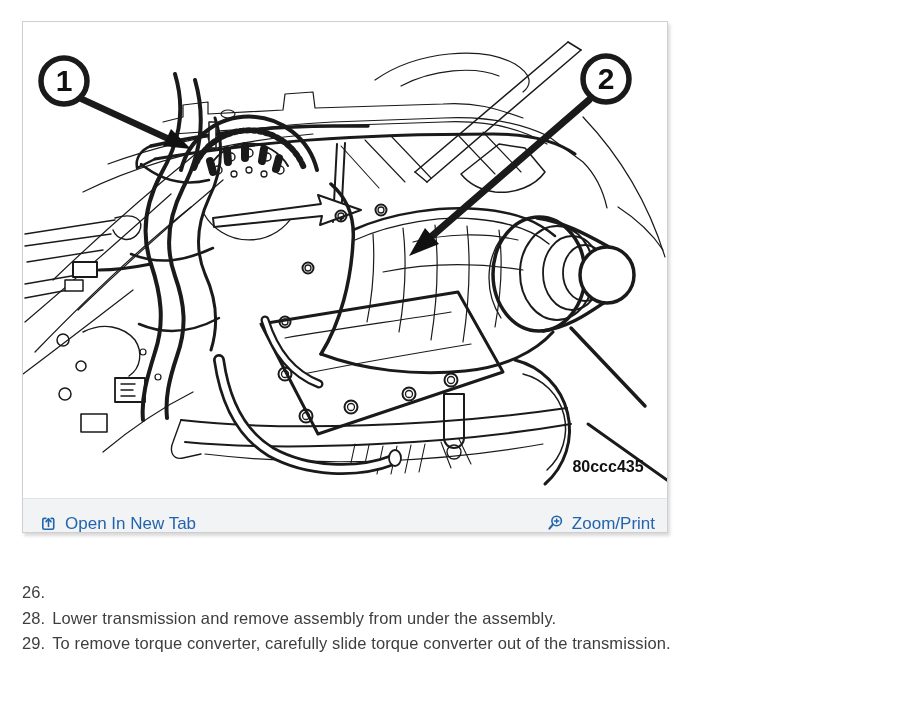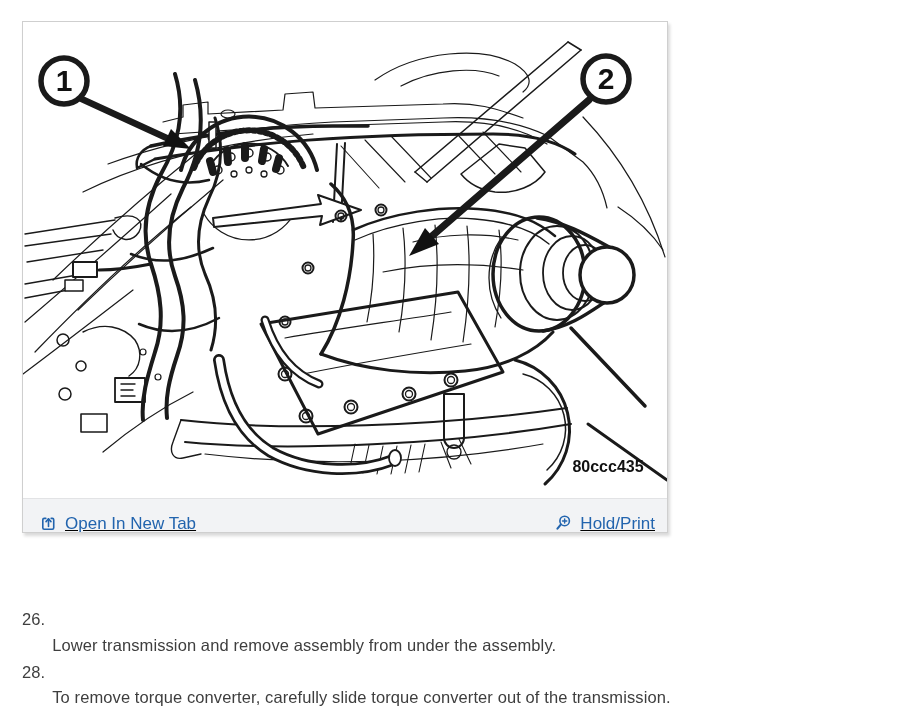--- a/index.html
+++ b/index.html
@@ -20,35 +20,35 @@
   }
   svg.lineart .fillblk{fill:#111;stroke:none;}
   svg.lineart .wht{stroke:#ffffff;}
   svg.lineart .fw{fill:#ffffff;}
   svg.lineart text{
     font-family:"Liberation Sans",sans-serif;font-weight:bold;fill:#111;stroke:none;
   }
   .figure-footer{
     height:34px;background:#f2f3f5;border-top:1px solid #e2e3e5;
     display:flex;align-items:center;justify-content:space-between;
-    padding:16px 12px 0 16px;box-sizing:border-box;text-decoration:underline;
+    padding:16px 12px 0 16px;box-sizing:border-box;
   }
   .bar-link{
     display:inline-flex;align-items:center;gap:7px;
     color:#2264ae;font-size:17px;text-decoration:none;cursor:pointer;
     line-height:1;
   }
   .bar-link svg{display:block;}
   .bar-link svg *{stroke:#2264ae;fill:none;stroke-linecap:round;stroke-linejoin:round;}
   .steps{
     position:absolute;left:22px;top:580px;width:872px;
     color:#3e3e3e;font-size:16.5px;line-height:25.5px;letter-spacing:0.1px;
   }
   .step{display:flex;}
-  .step .num{flex:0 0 auto;margin-right:7px;margin-top:27px;}
+  .step .num{flex:0 0 auto;margin-right:7px;}
 </style>
 </head>
 <body>
 
 <div class="figure-card">
   <div class="figure-area">
     <svg class="lineart" width="644" height="476" viewBox="0 0 644 476">
 
       <g stroke-width="1.2">
         <path d="M2,300 C55,255 100,215 148,172"></path>
@@ -282,21 +282,21 @@
         <path d="M7.4,8 L10,5 L12.6,8" stroke-width="1.7"></path>
       </svg>
       <span>Open In New Tab</span>
     </a>
     <a class="bar-link">
       <svg width="19" height="19" viewBox="0 0 20 20">
         <circle cx="11.2" cy="7.3" r="5" stroke-width="1.7"></circle>
         <path d="M11.2,5.1 V9.5 M9,7.3 H13.4" stroke-width="1.5"></path>
         <path d="M7.3,11 L3.6,15.4" stroke-width="2.2"></path>
       </svg>
-      <span>Hold/Print</span>
+      <span>Zoom/Print</span>
     </a>
   </div>
 </div>
 
 <div class="steps">
   <div class="step">
     <span class="num">26.</span>
   </div>
   <div class="step">
     <span class="num">28.</span>

